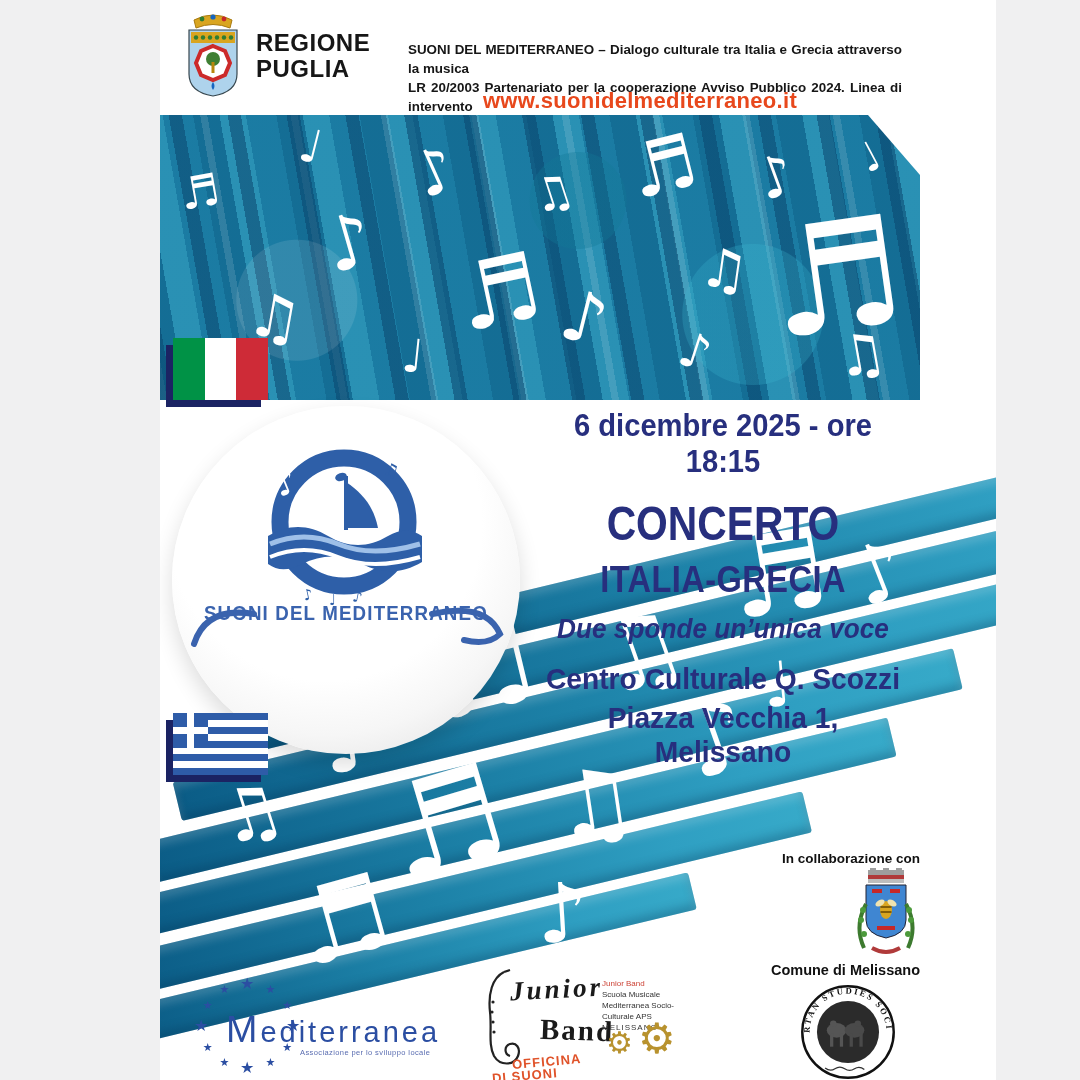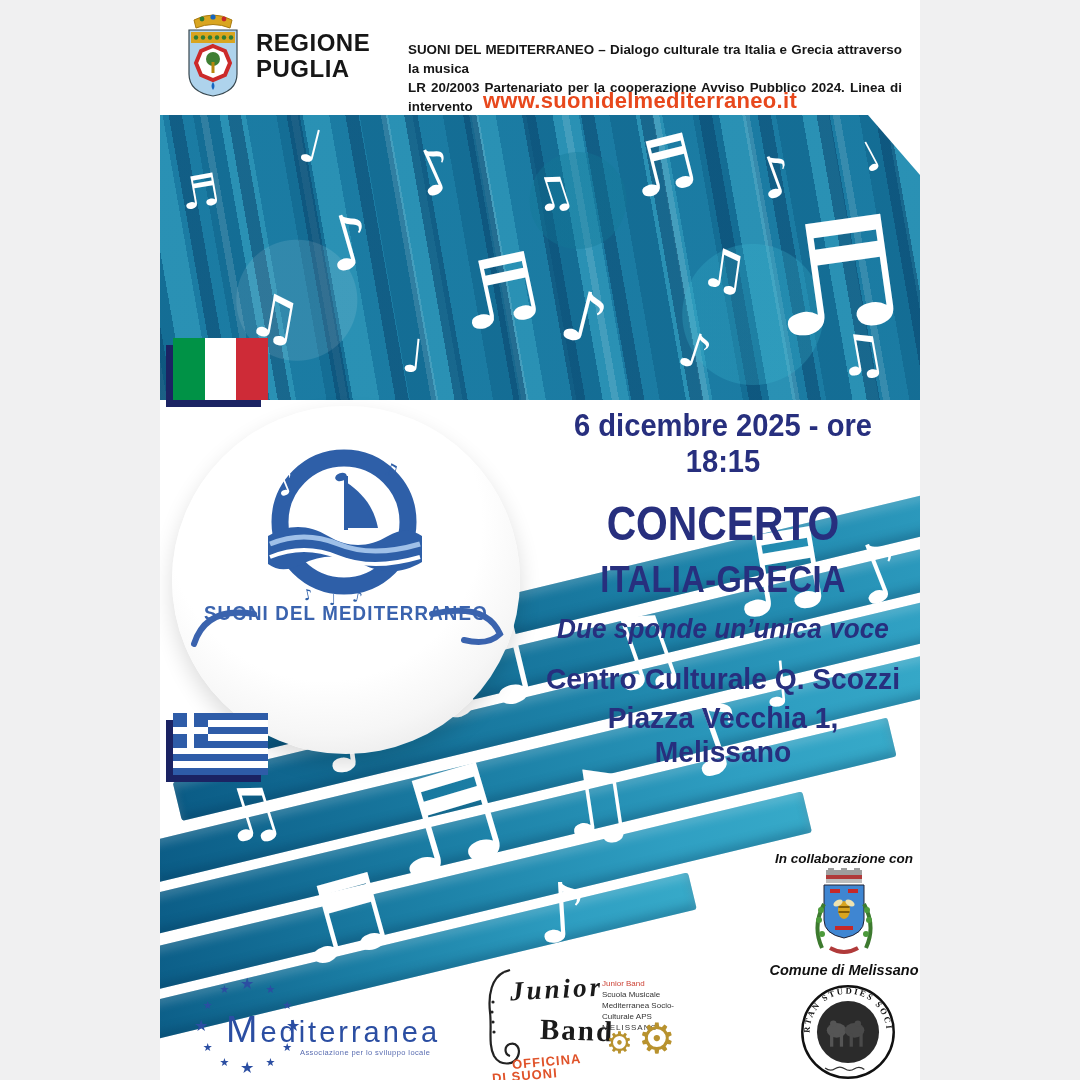--- a/index.html
+++ b/index.html
@@ -1,18 +1,18 @@
 <!DOCTYPE html>
 <html><head>
 <meta charset="utf-8">
 <style>
   html,body{margin:0;padding:0;}
   body{width:1080px;height:1080px;background:#f0f0f1;font-family:"Liberation Sans",sans-serif;overflow:hidden;}
   .page{position:relative;width:1080px;height:1080px;background:#f0f0f1;}
-  .poster{position:absolute;left:160px;top:0;width:760px;height:1080px;background:#ffffff;overflow:hidden;}
+  .poster{position:absolute;left:160px;top:0;width:836px;height:1080px;background:#ffffff;overflow:hidden;}
 
   
   .crest-puglia{position:absolute;left:22px;top:6px;width:62px;height:92px;}
   .region-name{position:absolute;left:96px;top:30px;color:#161616;font-weight:bold;font-size:24px;line-height:26px;letter-spacing:.5px;}
   .program{position:absolute;left:206px;top:27px;width:536px;color:#161616;font-weight:bold;font-size:13.4px;line-height:19px;text-align:justify;}
   .program span{display:block;margin-left:42px;}
   .website{position:absolute;left:260px;top:88px;width:440px;text-align:center;color:#e8481c;font-weight:bold;font-size:22px;letter-spacing:.3px;}
 
   
   .banner1{position:absolute;left:0;top:115px;width:760px;height:285px;z-index:2;
@@ -57,21 +57,21 @@
   
   .event{position:absolute;left:368px;top:408px;width:390px;text-align:center;color:#272f7e;z-index:6;}
   .event .dt{font-weight:bold;font-size:31px;transform:scaleX(.94);}
   .event .title{font-weight:bold;font-size:48px;margin-top:16px;transform:scaleX(.85);}
   .event .subtitle{font-weight:bold;font-size:37px;margin-top:8px;transform:scaleX(.88);letter-spacing:.5px;}
   .event .tagline{font-weight:bold;font-style:italic;font-size:27px;margin-top:13px;transform:scaleX(.97);}
   .event .venue{font-weight:bold;font-size:30px;margin-top:17px;transform:scaleX(.94);}
   .event .address{font-weight:bold;font-size:30px;margin-top:5px;transform:scaleX(.94);}
 
   
-  .collab{position:absolute;left:608px;top:851px;width:152px;text-align:center;z-index:6;color:#111;font-style:italic;}
+  .collab{position:absolute;left:608px;top:851px;width:152px;text-align:right;z-index:6;color:#111;}
   .collab .lbl{font-weight:bold;font-size:13.5px;}
   .collab .muni{font-weight:bold;font-size:14.5px;margin-top:2px;}
 
   
   .mediterranea{position:absolute;left:28px;top:978px;width:250px;height:100px;z-index:6;}
   .star{position:absolute;color:#2b4ea2;font-family:"DejaVu Sans",sans-serif;line-height:1;}
   .medit-word{position:absolute;left:38px;top:30px;color:#2b4ea2;font-size:29px;letter-spacing:3px;font-weight:500;}
   .medit-word::first-letter{font-size:1.3em;}
   .medit-tag{position:absolute;left:112px;top:70px;color:#5a6db1;font-size:7.5px;letter-spacing:.4px;}
 

